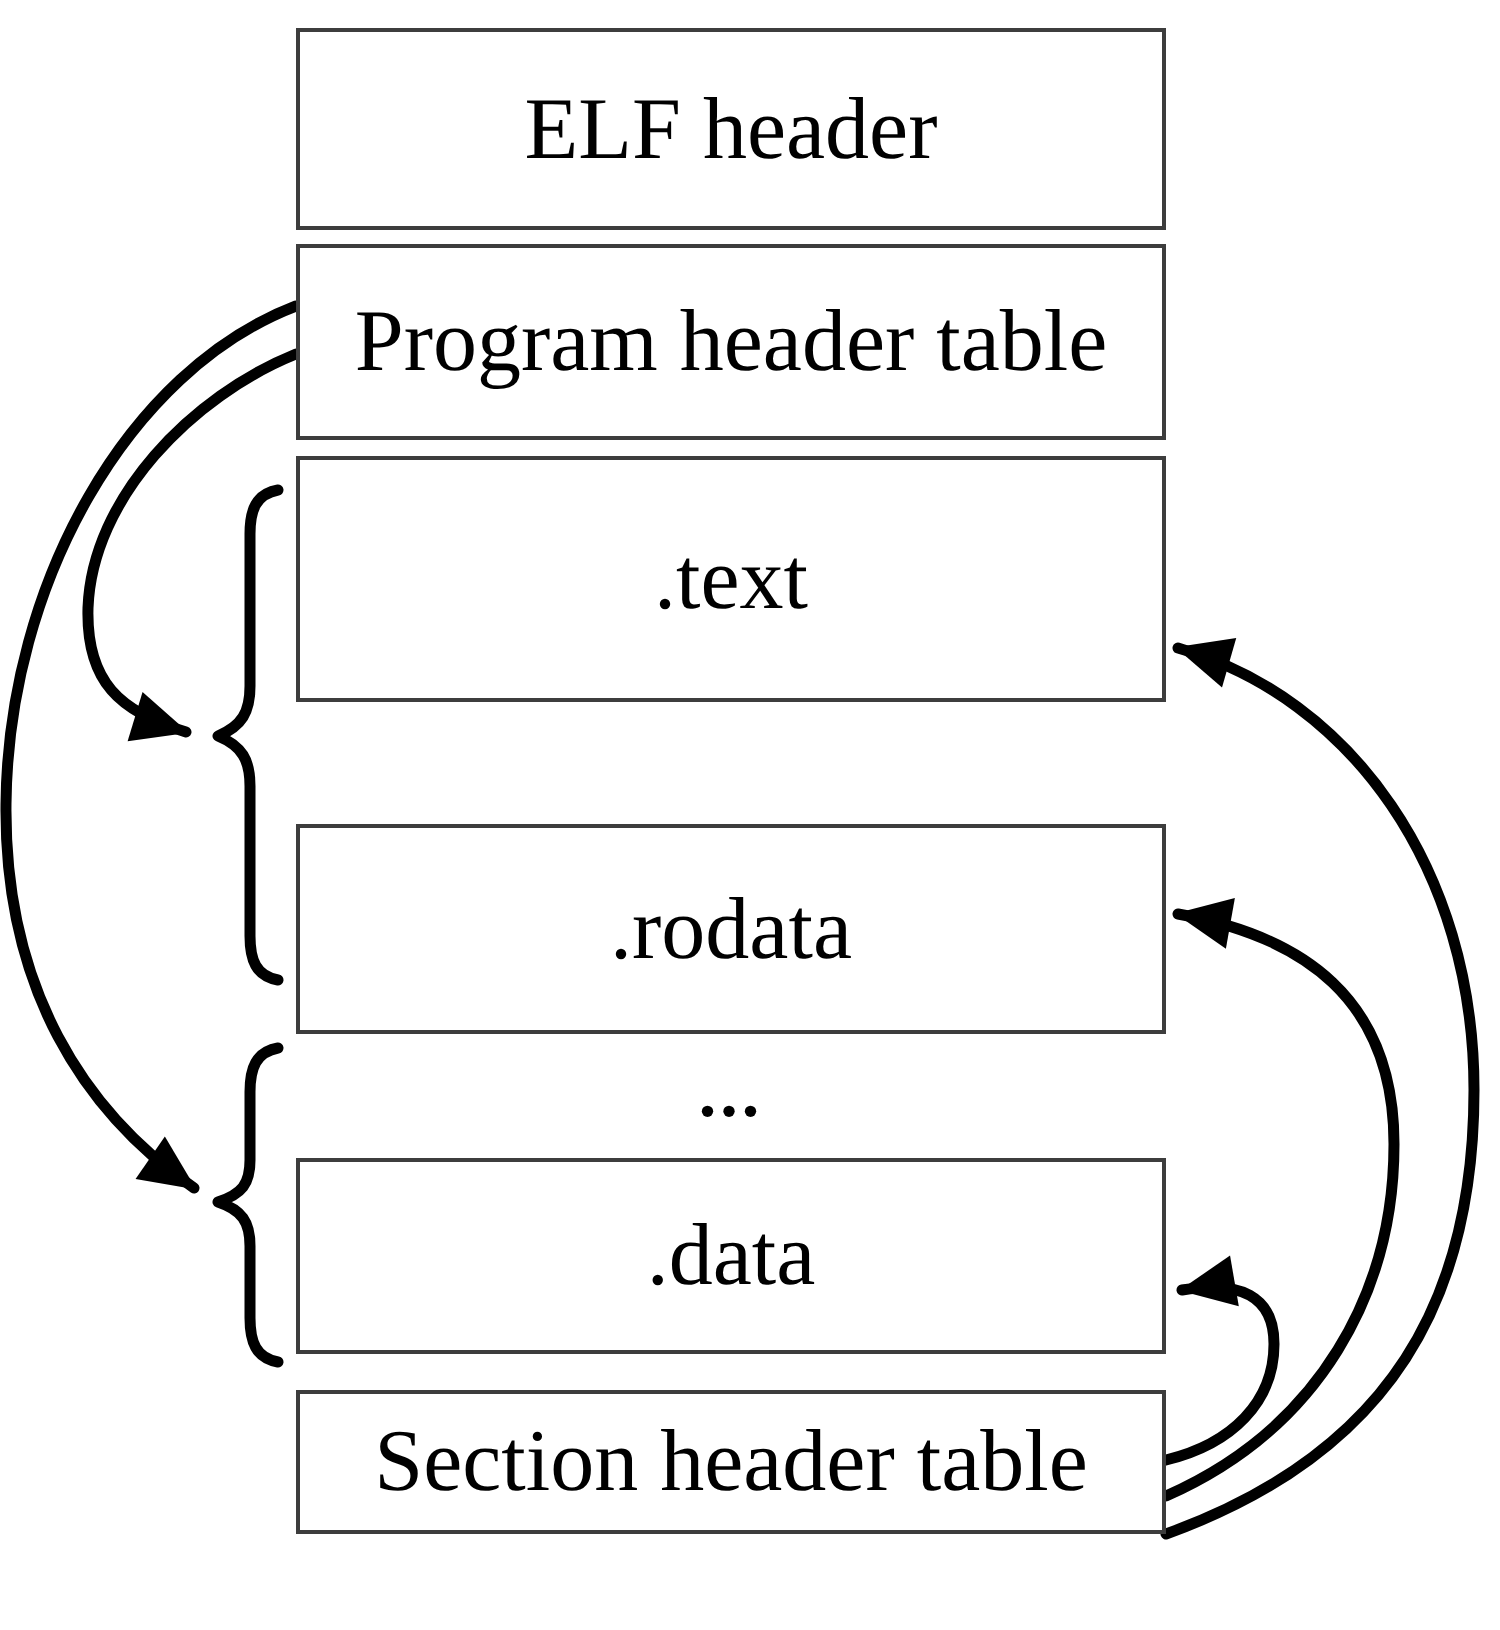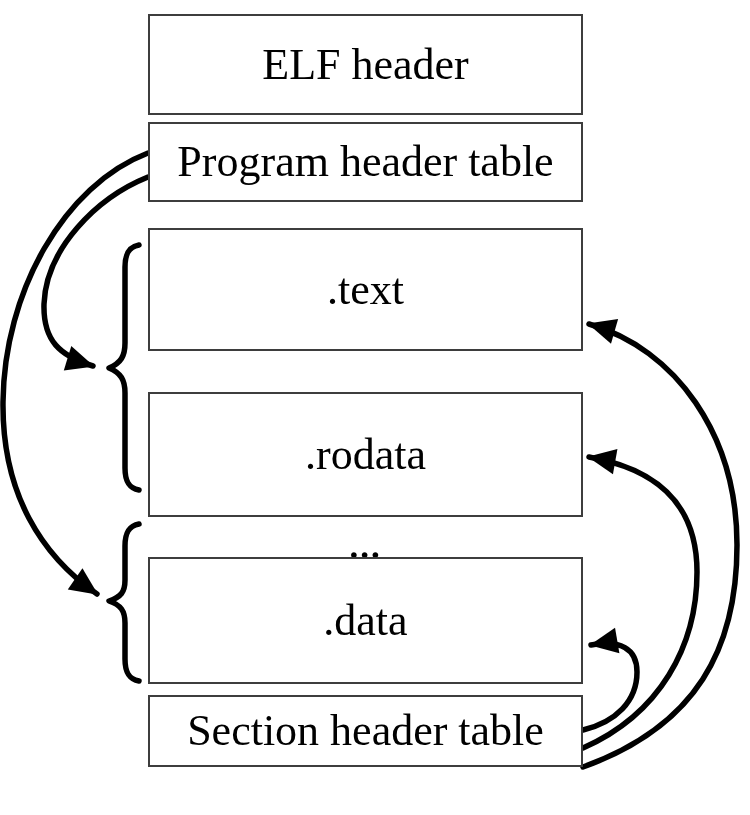--- a/index.html
+++ b/index.html
@@ -34,24 +34,24 @@
     align-items: center;
     justify-content: center;
   }
   .box .label {
     font-size: 44px;
     line-height: 1;
     white-space: nowrap;
     color: #000000;
   }
   .box-elf            { top: 14px;  height: 101px; }
-  .box-phdr           { top: 122px; height: 80px;  }
+  .box-phdr           { top: 122px; height: 98px;  }
   .box-text           { top: 228px; height: 123px; }
-  .box-rodata         { top: 392px; height: 125px; }
-  .box-data           { top: 557px; height: 127px; }
+  .box-rodata         { top: 412px; height: 105px; }
+  .box-data           { top: 579px; height: 98px; }
   .box-shdr           { top: 695px; height: 72px; }
   .ellipsis-row {
     position: absolute;
     left: 148px;
     top: 520px;
     width: 435px;
     height: 52px;
     display: flex;
     align-items: center;
     justify-content: center;

